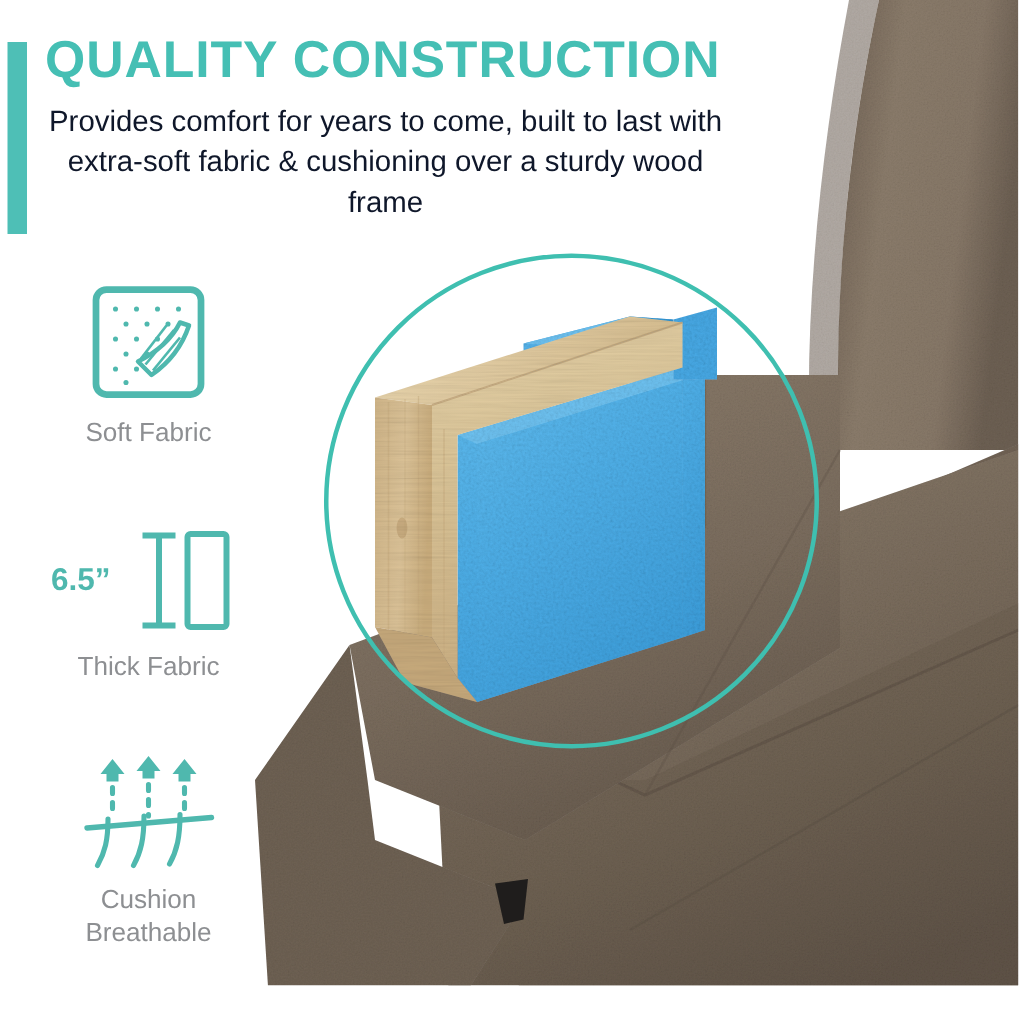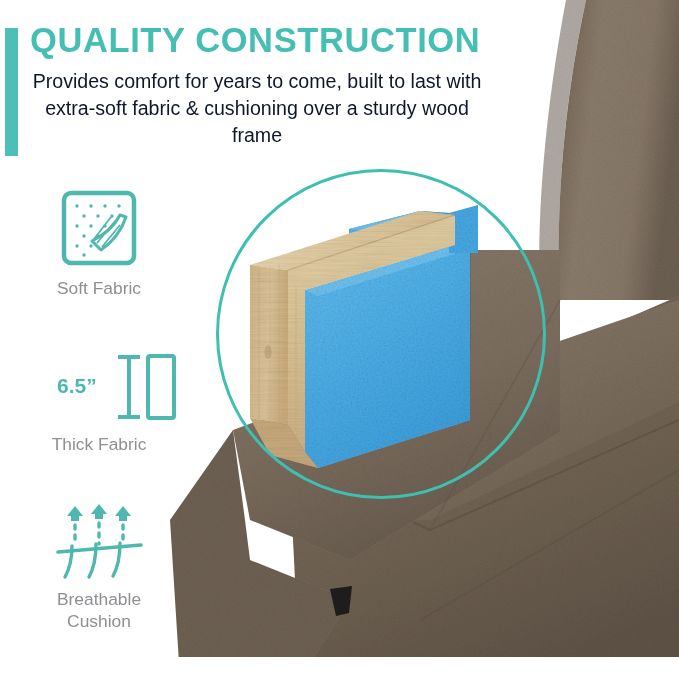--- a/index.html
+++ b/index.html
@@ -77,21 +77,21 @@
   #feature-0 { top: 185px; }
   #feature-1 { top: 345px; }
   #feature-2 { top: 500px; }
 
   .feature-icon {
     height: 86px;
     display: flex;
     align-items: center;
     justify-content: center;
   }
-  #feature-1 .feature-icon { height: 82px; justify-content: flex-end; }
+  #feature-1 .feature-icon { height: 82px; }
   #feature-2 .feature-icon { height: 82px; }
 
   .feature-label {
     font-size: 17.4px;
     font-weight: 300;
     color: #8d8f92;
     line-height: 1.28;
     margin-top: 6px;
   }
 
@@ -357,19 +357,19 @@
         </g>
         <path d="M 9 52 L 92 45" stroke="#4fb8ae" stroke-width="3.6" stroke-linecap="round" fill="none"></path>
         <g stroke="#4fb8ae" stroke-width="3.4" stroke-linecap="round" fill="none">
           <path d="M 23 46 C 23 60 21 68 16 77"></path>
           <path d="M 47 44 C 47 59 45 68 40 77"></path>
           <path d="M 71 43 C 71 58 69 67 64 76"></path>
         </g>
       </svg>
     </div>
     <div class="feature-label">
+      <div>Cushion</div>
       <div>Breathable</div>
-      <div>Cushion</div>
     </div>
   </div>
 
 
 </div>
 
 </body></html>

